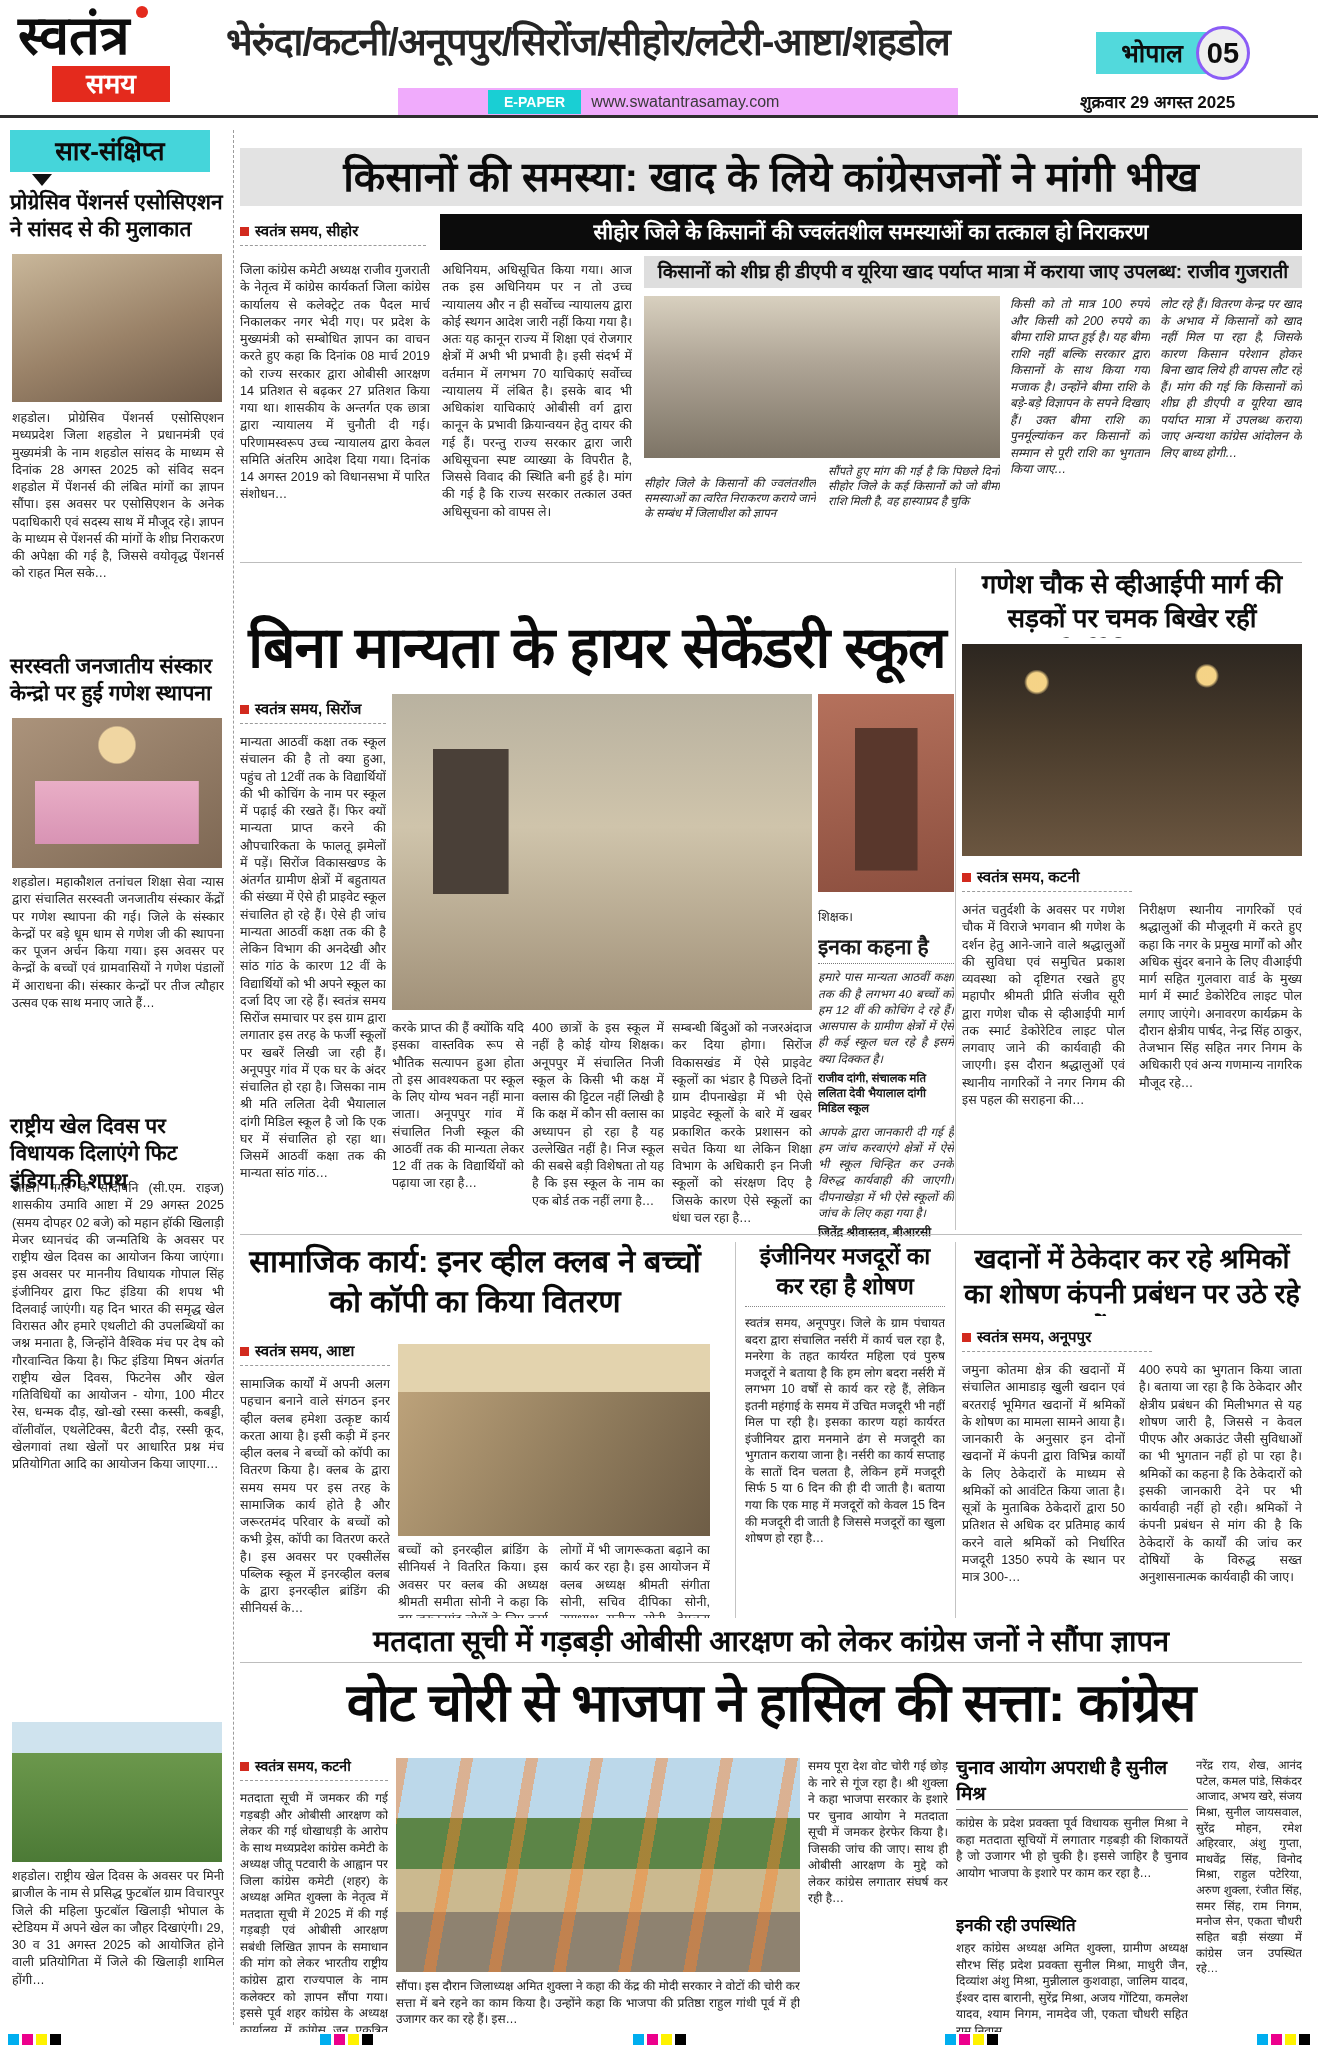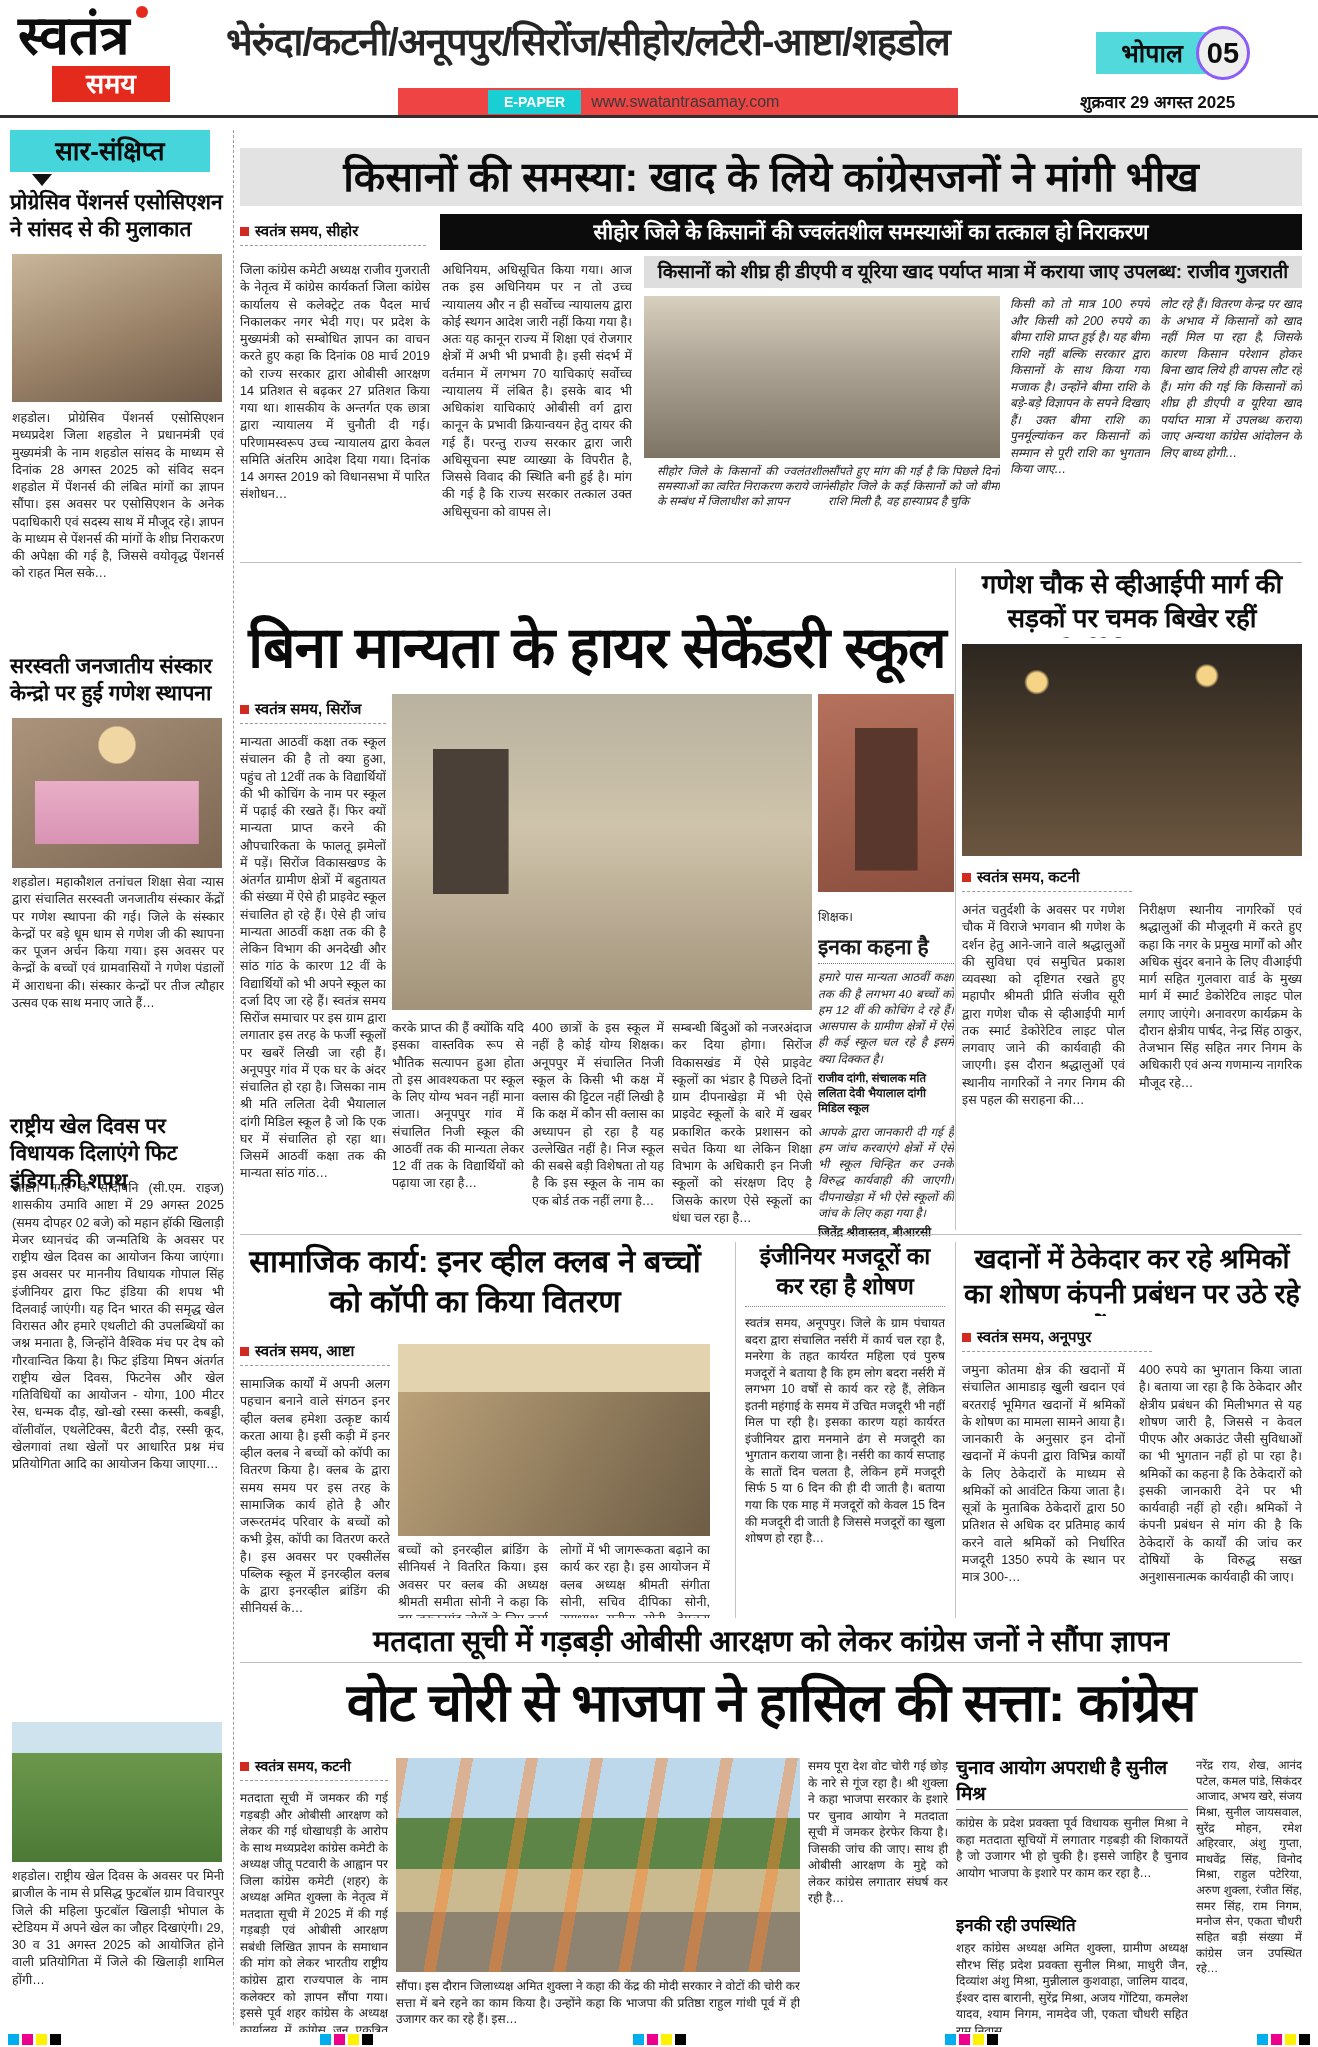--- a/index.html
+++ b/index.html
@@ -49,21 +49,21 @@
       <div style="margin-left:34px;width:118px;height:36px;background:#e42a1d;color:#fff;font-weight:700;font-size:27px;text-align:center;line-height:36px;">समय</div>
     </div>
     <div class="abs" style="left:226px;top:14px;width:860px;font-size:38px;font-weight:700;color:#262626;letter-spacing:-1px;white-space:nowrap;">भेरुंदा/कटनी/अनूपपुर/सिरोंज/सीहोर/लटेरी-आष्टा/शहडोल</div>
     <div class="abs" style="left:1096px;top:32px;width:112px;height:42px;background:#52d9dc;">
       <span style="display:block;text-align:center;line-height:42px;font-size:25px;font-weight:700;color:#0d0d0d;">भोपाल</span>
     </div>
     <div class="abs" style="left:1196px;top:26px;width:54px;height:54px;border-radius:50%;background:#efefef;border:3px solid #8b5cf6;box-sizing:border-box;">
       <span style="display:block;text-align:center;line-height:48px;font-size:29px;font-weight:700;color:#0d0d0d;">05</span>
     </div>
     <div class="abs" style="left:1080px;top:90px;width:222px;text-align:left;font-size:17px;font-weight:700;color:#111;">शुक्रवार 29 अगस्त 2025</div>
-    <div class="abs" style="left:398px;top:88px;width:560px;height:27px;background:#ef4444;display:flex;align-items:center;">
+    <div class="abs" style="left:398px;top:88px;width:560px;height:27px;background:#f0abfc;display:flex;align-items:center;">
       <span style="background:#19cfd4;color:#fff;font-weight:700;font-size:14px;padding:4px 16px;margin-left:90px;">E-PAPER</span>
       <span style="font-size:16px;color:#3a3a3a;padding-left:10px;">www.swatantrasamay.com</span>
     </div>
   </div>
 
   <div class="abs vline" style="left:233px;top:130px;height:1895px;border-left-style:dashed;border-left-color:#9c9c9c;"></div>
 
   <div class="abs" style="left:10px;top:130px;width:212px;">
     <div style="width:200px;height:42px;background:#45d5da;color:#0c0c0c;font-weight:700;font-size:26px;text-align:center;line-height:42px;">सार-संक्षिप्त</div>
     <div style="width:0;height:0;border-left:10px solid transparent;border-right:10px solid transparent;border-top:12px solid #111;margin:2px 0 0 22px;"></div>
@@ -86,21 +86,21 @@
   <div class="abs" style="left:240px;top:148px;width:1062px;height:412px;">
     <div style="position:absolute;left:0;top:0;width:1062px;height:58px;background:#e3e3e3;font-size:41px;font-weight:700;text-align:center;line-height:58px;color:#0b0b0b;">किसानों की समस्या: खाद के लिये कांग्रेसजनों ने मांगी भीख</div>
     <div class="abs by" style="left:0;top:72px;width:186px;">
       <span class="sq"></span><span>स्वतंत्र समय, सीहोर</span>
     </div>
     <div style="position:absolute;left:200px;top:66px;width:862px;height:36px;background:#0c0c0c;color:#ffffff;font-size:21px;font-weight:700;text-align:center;line-height:36px;">सीहोर जिले के किसानों की ज्वलंतशील समस्याओं का तत्काल हो निराकरण</div>
     <div class="abs bt" style="left:0;top:114px;width:190px;height:296px;">जिला कांग्रेस कमेटी अध्यक्ष राजीव गुजराती के नेतृत्व में कांग्रेस कार्यकर्ता जिला कांग्रेस कार्यालय से कलेक्ट्रेट तक पैदल मार्च निकालकर नगर भेदी गए। पर प्रदेश के मुख्यमंत्री को सम्बोधित ज्ञापन का वाचन करते हुए कहा कि दिनांक 08 मार्च 2019 को राज्य सरकार द्वारा ओबीसी आरक्षण 14 प्रतिशत से बढ़कर 27 प्रतिशत किया गया था। शासकीय के अन्तर्गत एक छात्रा द्वारा न्यायालय में चुनौती दी गई। परिणामस्वरूप उच्च न्यायालय द्वारा केवल समिति अंतरिम आदेश दिया गया। दिनांक 14 अगस्त 2019 को विधानसभा में पारित संशोधन…</div>
     <div class="abs bt" style="left:202px;top:114px;width:190px;height:296px;">अधिनियम, अधिसूचित किया गया। आज तक इस अधिनियम पर न तो उच्च न्यायालय और न ही सर्वोच्च न्यायालय द्वारा कोई स्थगन आदेश जारी नहीं किया गया है। अतः यह कानून राज्य में शिक्षा एवं रोजगार क्षेत्रों में अभी भी प्रभावी है। इसी संदर्भ में वर्तमान में लगभग 70 याचिकाएं सर्वोच्च न्यायालय में लंबित है। इसके बाद भी अधिकांश याचिकाएं ओबीसी वर्ग द्वारा कानून के प्रभावी क्रियान्वयन हेतु दायर की गई हैं। परन्तु राज्य सरकार द्वारा जारी अधिसूचना स्पष्ट व्याख्या के विपरीत है, जिससे विवाद की स्थिति बनी हुई है। मांग की गई है कि राज्य सरकार तत्काल उक्त अधिसूचना को वापस ले।</div>
     <div style="position:absolute;left:404px;top:108px;width:658px;height:32px;background:#dedede;font-size:19px;font-weight:700;text-align:center;line-height:32px;color:#101010;">किसानों को शीघ्र ही डीएपी व यूरिया खाद पर्याप्त मात्रा में कराया जाए उपलब्ध: राजीव गुजराती</div>
     <div class="abs ph ph-march" style="left:404px;top:148px;width:356px;height:162px;"></div>
-    <div class="abs cap" style="left:404px;top:316px;width:172px;height:64px;margin-left:13px;">सीहोर जिले के किसानों की ज्वलंतशील समस्याओं का त्वरित निराकरण कराये जाने के सम्बंध में जिलाधीश को ज्ञापन</div>
+    <div class="abs cap" style="left:404px;top:328px;width:172px;height:64px;">सीहोर जिले के किसानों की ज्वलंतशील समस्याओं का त्वरित निराकरण कराये जाने के सम्बंध में जिलाधीश को ज्ञापन</div>
     <div class="abs cap" style="left:588px;top:316px;width:172px;height:64px;">सौंपते हुए मांग की गई है कि पिछले दिनों सीहोर जिले के कई किसानों को जो बीमा राशि मिली है, वह हास्याप्रद है चुकि</div>
     <div class="abs bt ital" style="left:770px;top:148px;width:140px;height:232px;font-size:12px;">किसी को तो मात्र 100 रुपये और किसी को 200 रुपये का बीमा राशि प्राप्त हुई है। यह बीमा राशि नहीं बल्कि सरकार द्वारा किसानों के साथ किया गया मजाक है। उन्होंने बीमा राशि के बड़े-बड़े विज्ञापन के सपने दिखाए हैं। उक्त बीमा राशि का पुनर्मूल्यांकन कर किसानों को सम्मान से पूरी राशि का भुगतान किया जाए…</div>
     <div class="abs bt ital" style="left:920px;top:148px;width:142px;height:232px;font-size:12px;">लोट रहे हैं। वितरण केन्द्र पर खाद के अभाव में किसानों को खाद नहीं मिल पा रहा है, जिसके कारण किसान परेशान होकर बिना खाद लिये ही वापस लौट रहे हैं। मांग की गई कि किसानों को शीघ्र ही डीएपी व यूरिया खाद पर्याप्त मात्रा में उपलब्ध कराया जाए अन्यथा कांग्रेस आंदोलन के लिए बाध्य होगी…</div>
   </div>
 
   <div class="abs hline" style="left:240px;top:562px;width:1062px;"></div>
 
   <div class="abs" style="left:240px;top:568px;width:714px;height:662px;">
     <div style="position:absolute;left:0;top:40px;width:714px;height:78px;font-size:57px;font-weight:700;text-align:center;line-height:78px;color:#0a0a0a;letter-spacing:-1px;">बिना मान्यता के हायर सेकेंडरी स्कूल</div>
     <div class="abs by" style="left:0;top:130px;width:146px;">

